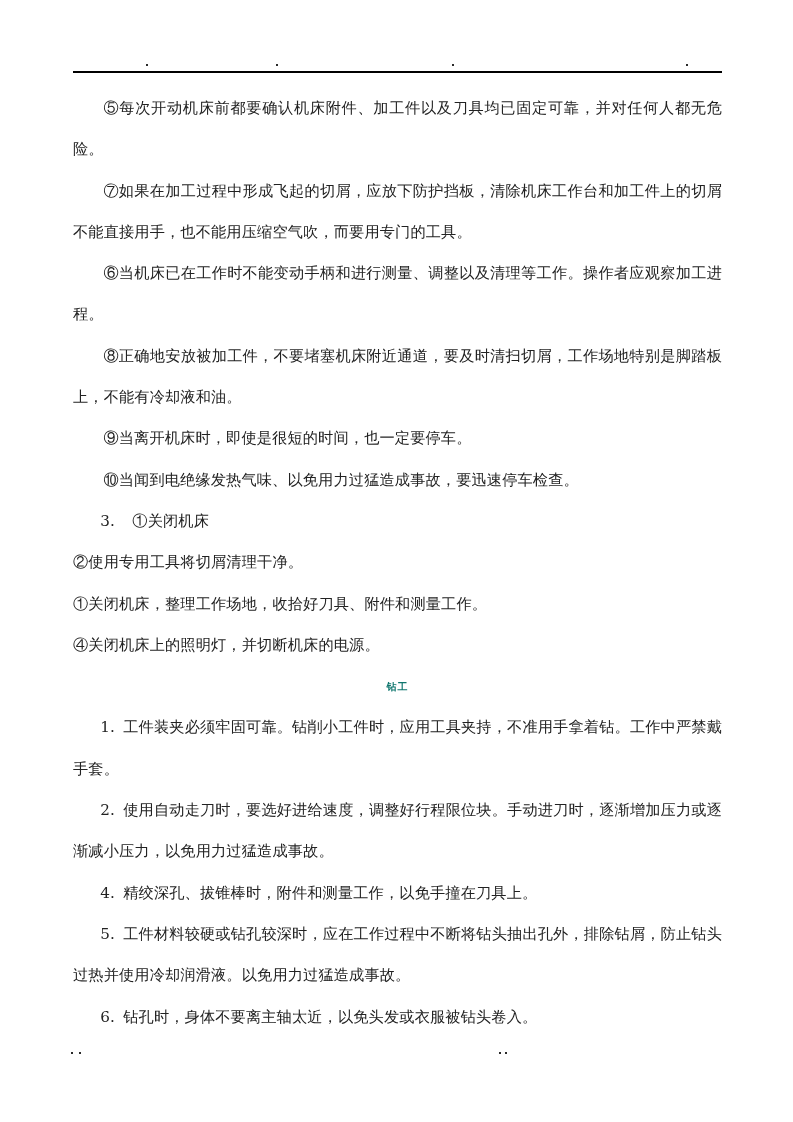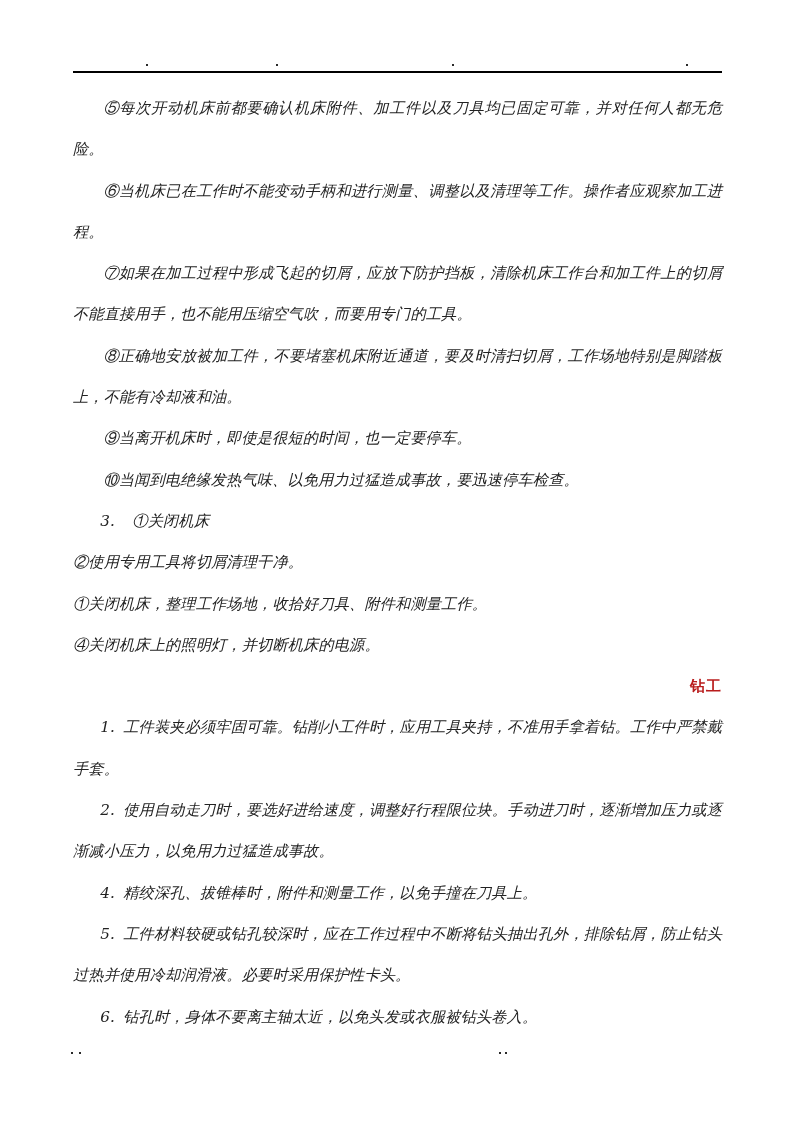--- a/index.html
+++ b/index.html
@@ -69,31 +69,31 @@
   }
 
   
   p.indent2 { text-indent: 2em; }
   
   p.indent0 { text-indent: 0; }
   
   p.indentnum { text-indent: 1.8em; }
 
   
-  p.line { text-align-last: left; font-style: italic; }
+  p.line { text-align-last: left; }
 
   .heading {
     margin: 0;
     padding: 0;
-    font-size: 15px;
+    font-size: 10px;
     line-height: 41.3px;
-    text-align: right;
+    text-align: center;
     font-weight: 700;
     letter-spacing: 1px;
-    color: #b91c1c;
+    color: #0f766e;
   }
 
   .num { letter-spacing: 0; }
   .gap-sm { display: inline-block; width: 0.55em; }
   .gap-lg { display: inline-block; width: 1.15em; }
 
   
   .footer-dot {
     position: absolute;
     width: 2px;
@@ -111,23 +111,23 @@
     <span class="header-dot" style="left:203px"></span>
     <span class="header-dot" style="left:379px"></span>
     <span class="header-dot" style="left:613px"></span>
     <div class="header-rule"></div>
   </div>
 
   <div class="content">
 
     <p class="line indent2">⑤每次开动机床前都要确认机床附件、加工件以及刀具均已固定可靠，并对任何人都无危险。</p>
 
+    <p class="line indent2">⑦如果在加工过程中形成飞起的切屑，应放下防护挡板，清除机床工作台和加工件上的切屑不能直接用手，也不能用压缩空气吹，而要用专门的工具。</p>
+
     <p class="line indent2">⑥当机床已在工作时不能变动手柄和进行测量、调整以及清理等工作。操作者应观察加工进程。</p>
-
-    <p class="line indent2">⑦如果在加工过程中形成飞起的切屑，应放下防护挡板，清除机床工作台和加工件上的切屑不能直接用手，也不能用压缩空气吹，而要用专门的工具。</p>
 
     <p class="line indent2">⑧正确地安放被加工件，不要堵塞机床附近通道，要及时清扫切屑，工作场地特别是脚踏板上，不能有冷却液和油。</p>
 
     <p class="line indent2">⑨当离开机床时，即使是很短的时间，也一定要停车。</p>
 
     <p class="line indent2">⑩当闻到电绝缘发热气味、以免用力过猛造成事故，要迅速停车检查。</p>
 
     <p class="line indentnum"><span class="num">3.</span><span class="gap-lg"></span><span>①关闭机床</span></p>
 
     <p class="line indent0">②使用专用工具将切屑清理干净。</p>
@@ -139,21 +139,21 @@
 
     <p class="heading">钻工</p>
 
     <p class="line indentnum"><span class="num">1.</span><span class="gap-sm"></span><span>工件装夹必须牢固可靠。钻削小工件时，应用工具夹持，不准用手拿着钻。工作中严禁戴手套。</span></p>
 
     <p class="line indentnum"><span class="num">2.</span><span class="gap-sm"></span><span>使用自动走刀时，要选好进给速度，调整好行程限位块。手动进刀时，逐渐增加压力或逐渐减小压力，以免用力过猛造成事故。</span></p>
 
 
     <p class="line indentnum"><span class="num">4.</span><span class="gap-sm"></span><span>精绞深孔、拔锥棒时，附件和测量工作，以免手撞在刀具上。</span></p>
 
-    <p class="line indentnum"><span class="num">5.</span><span class="gap-sm"></span><span>工件材料较硬或钻孔较深时，应在工作过程中不断将钻头抽出孔外，排除钻屑，防止钻头过热并使用冷却润滑液。必要时采用保护性卡头。</span></p>
+    <p class="line indentnum"><span class="num">5.</span><span class="gap-sm"></span><span>工件材料较硬或钻孔较深时，应在工作过程中不断将钻头抽出孔外，排除钻屑，防止钻头过热并使用冷却润滑液。以免用力过猛造成事故。</span></p>
 
     <p class="line indentnum"><span class="num">6.</span><span class="gap-sm"></span><span>钻孔时，身体不要离主轴太近，以免头发或衣服被钻头卷入。</span></p>
 
     <p class="line indentnum"><span class="gap-sm"></span></p>
 
   </div>
 
   <div style="position:absolute;left:71px;top:1038px;width:600px;height:20px;">
     <span class="footer-dot" style="left:0px;top:14px"></span>
     <span class="footer-dot" style="left:8px;top:14px"></span>

